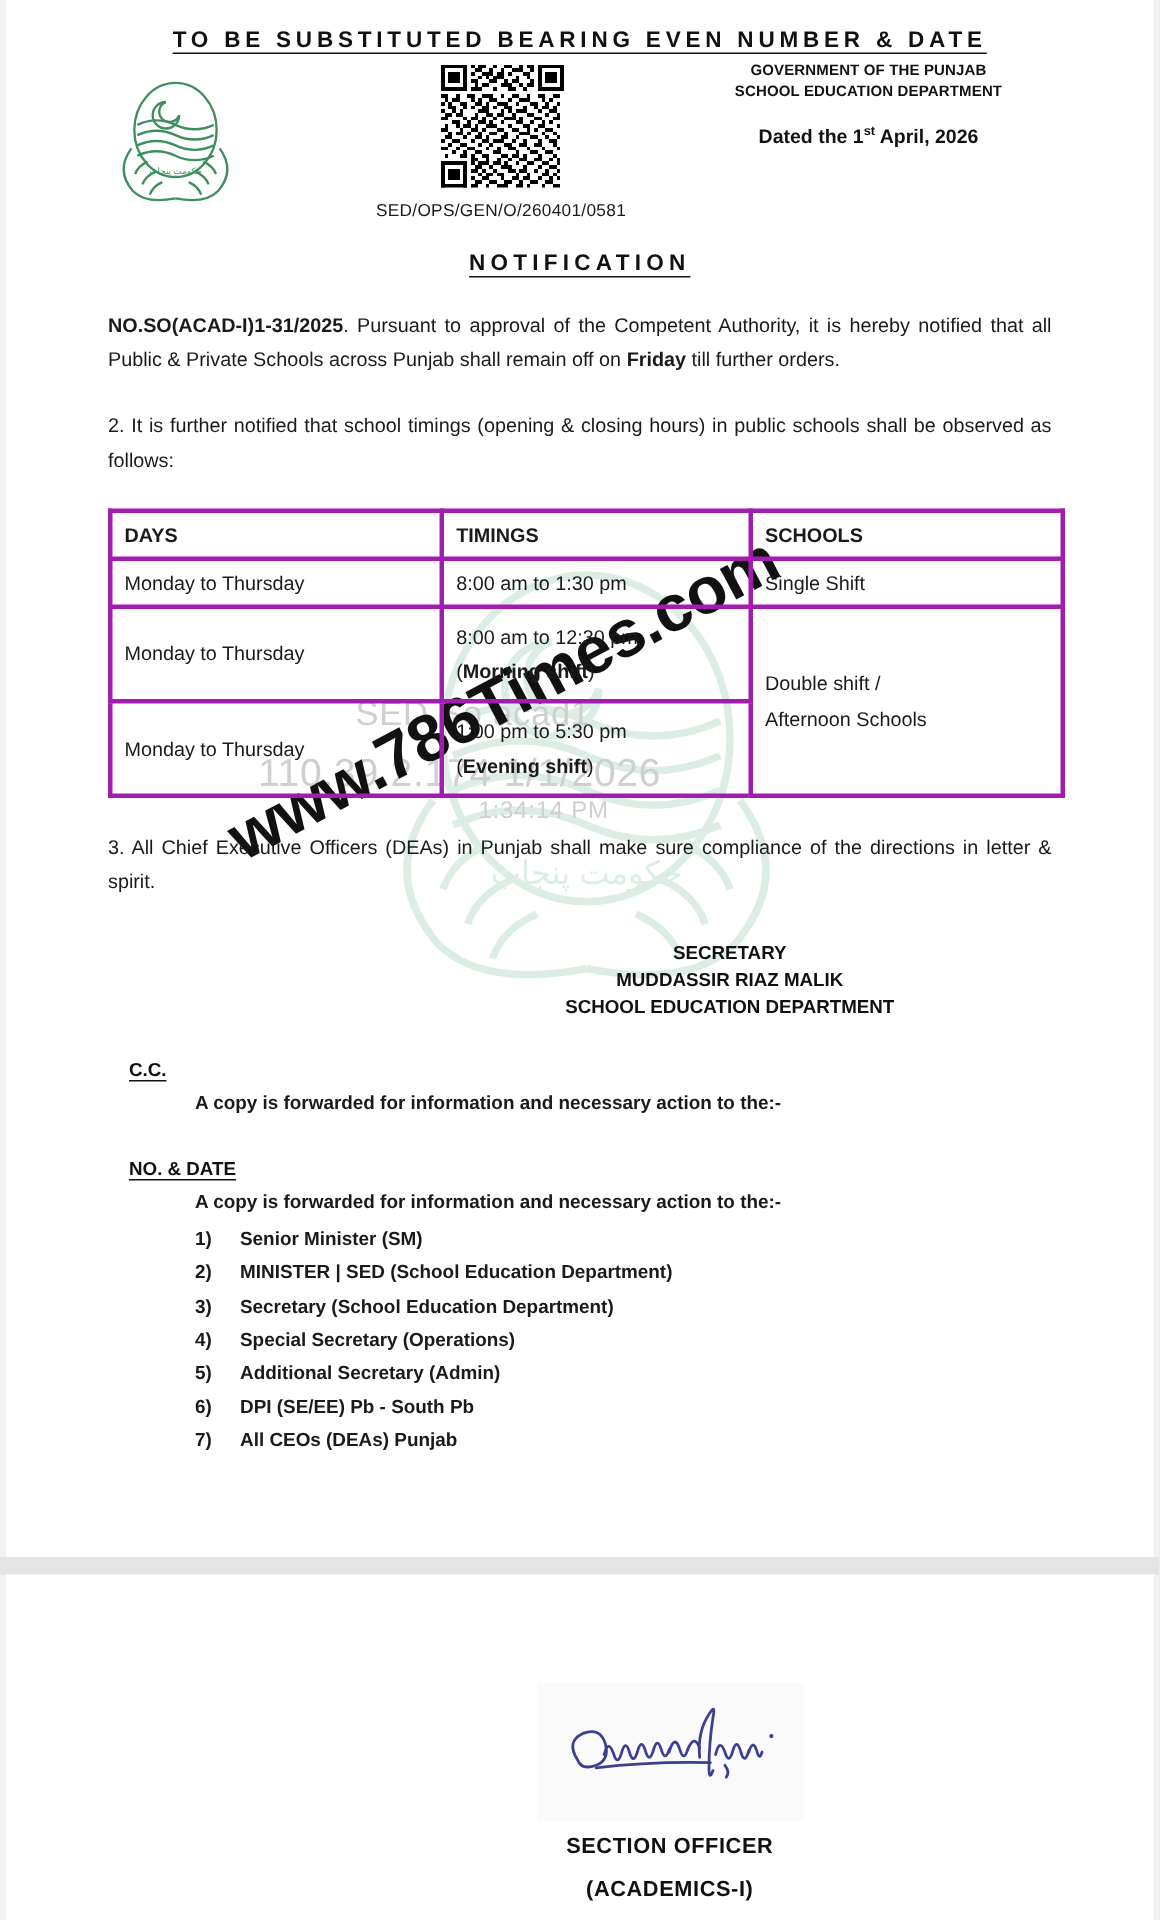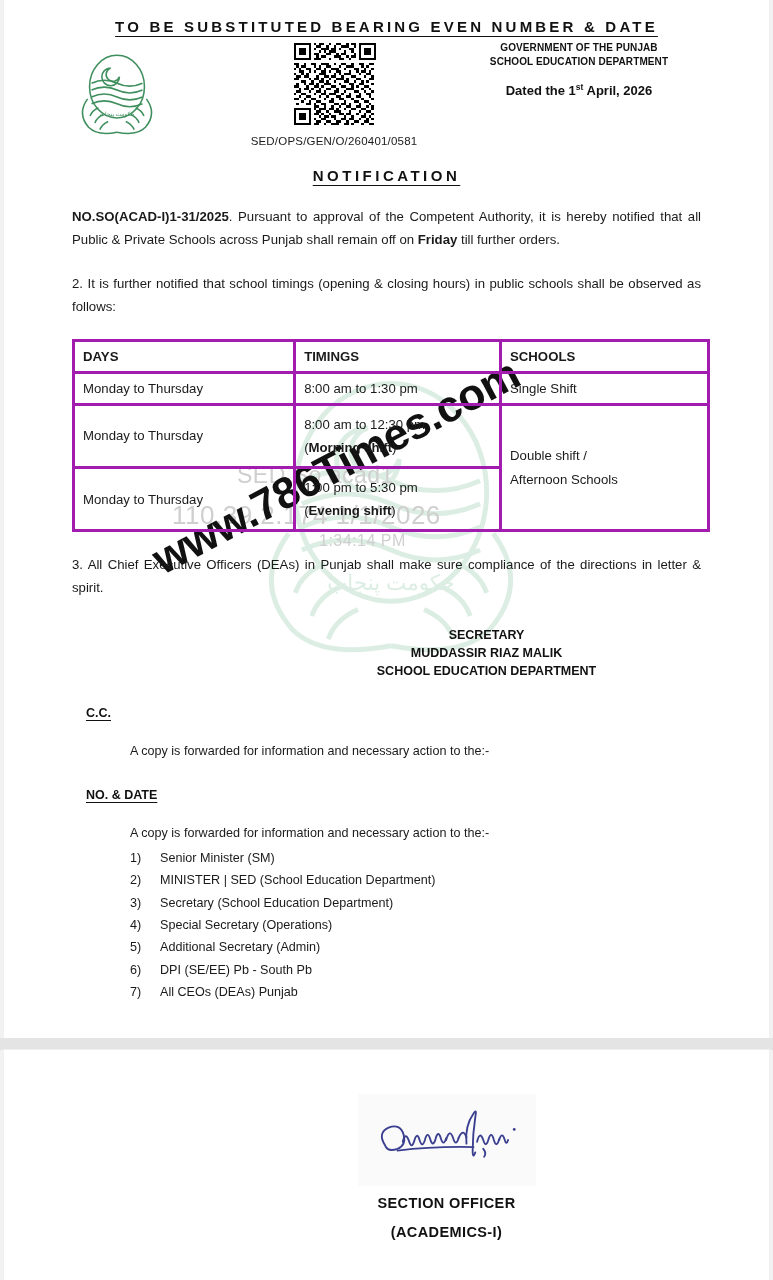--- a/index.html
+++ b/index.html
@@ -171,21 +171,21 @@
   
   .sec-head {
     margin-top: 26px;
     font-weight: 700;
     font-size: 12.5px;
     color: #111;
     text-decoration: underline;
     text-underline-offset: 3px;
     padding-left: 14px;
   }
-  .sec-body { padding-left: 58px; margin-top: 20px; }
+  .sec-body { padding-left: 58px; margin-top: 4px; font-weight: bold; }
   .sec-body .line {
     font-size: 12.6px;
     color: #1a1a1a;
     line-height: 1.78;
   }
   ol.dist {
     margin: 2px 0 0 0;
     padding: 0;
     list-style: none;
   }
@@ -198,21 +198,21 @@
   ol.dist li .num { width: 30px; flex: 0 0 30px; }
 
   
   .p2-inner {
     position: relative;
     height: 100%;
     display: flex;
     flex-direction: column;
     align-items: center;
     justify-content: flex-start;
-    padding-top: 44px;
+    padding-top: 72px;
     padding-left: 120px;
   }
   .sig-img {
     width: 178px; height: 92px;
     background: #fafafa;
     display: block;
   }
   .officer-line {
     font-weight: 700;
     font-size: 14.5px;

